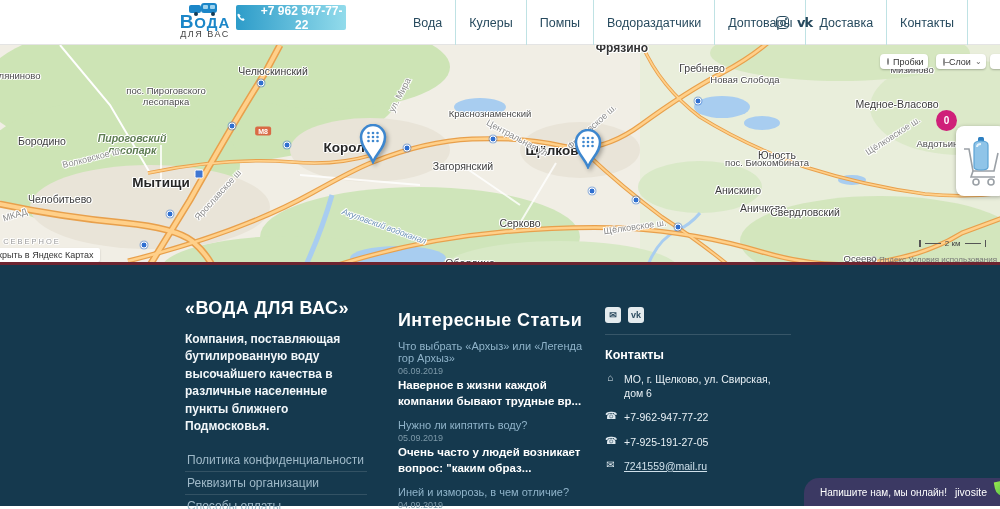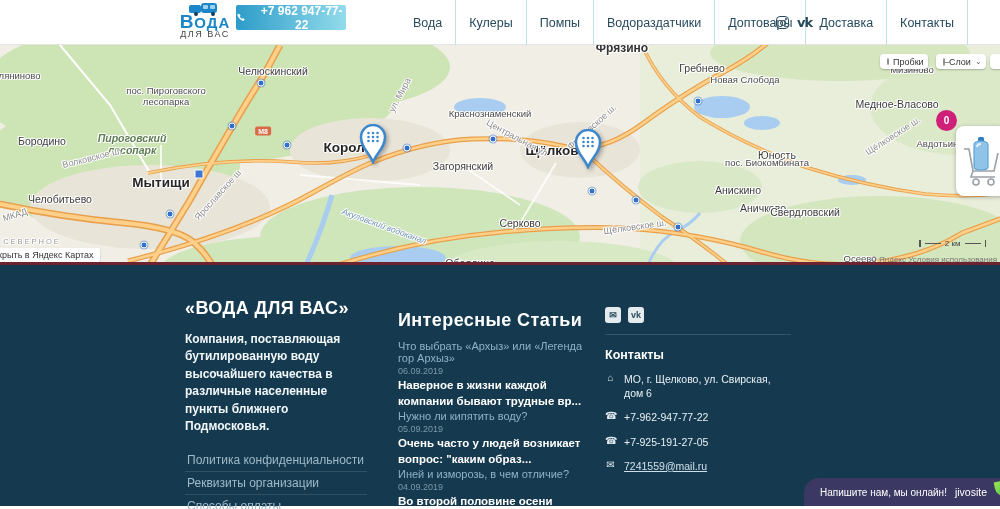--- a/index.html
+++ b/index.html
@@ -60,21 +60,21 @@
   
   .footer { position:relative; height:241px; background:#15394e; color:#e8f0f5; }
   .fcol { position:absolute; }
   .fcol1 { left:185px; top:33px; width:182px; }
   .fcol2 { left:398px; top:45px; width:192px; }
   .fcol3 { left:605px; top:42px; width:186px; }
   .f-head { font-size:18px; font-weight:bold; color:#fff; letter-spacing:.4px; }
   .f-about { margin-top:12px; font-size:12px; font-weight:bold; line-height:1.45; color:#f2f7fa; }
   .f-links { margin-top:14px; }
   .f-link { display:block; font-size:12px; color:#9fb9c8; padding:4px 2px; border-bottom:1px solid rgba(255,255,255,.13); text-decoration:none; cursor:pointer; }
-  .article { margin-top:1px; }
+  .article { margin-top:10px; }
   .article:first-of-type { margin-top:9px; }
   .art-link { font-size:11px; color:#8fb3c9; text-decoration:none; cursor:pointer; display:block; }
   .art-date { font-size:9px; color:#7d99a9; margin:2px 0 2px; }
   .art-text { font-size:11.5px; font-weight:bold; color:#fff; line-height:1.35; }
   .soc-row { display:flex; gap:7px; }
   .soc-sq { width:16px; height:16px; background:#e4ebee; border-radius:3px; color:#2f4e62; font-size:9px; display:flex; align-items:center; justify-content:center; cursor:pointer; font-weight:bold; }
   .c-divider { margin:11px 0 0; border-bottom:1px solid rgba(255,255,255,.15); }
   .c-head { margin-top:13px; font-size:12.5px; font-weight:bold; color:#fff; }
   .c-row { display:flex; gap:8px; margin-top:10px; font-size:10.5px; line-height:1.35; align-items:flex-start; color:#e8f0f5; }
   .c-ico { width:11px; flex:none; color:#dfe9ef; font-size:10px; line-height:1.2; text-align:center; }

